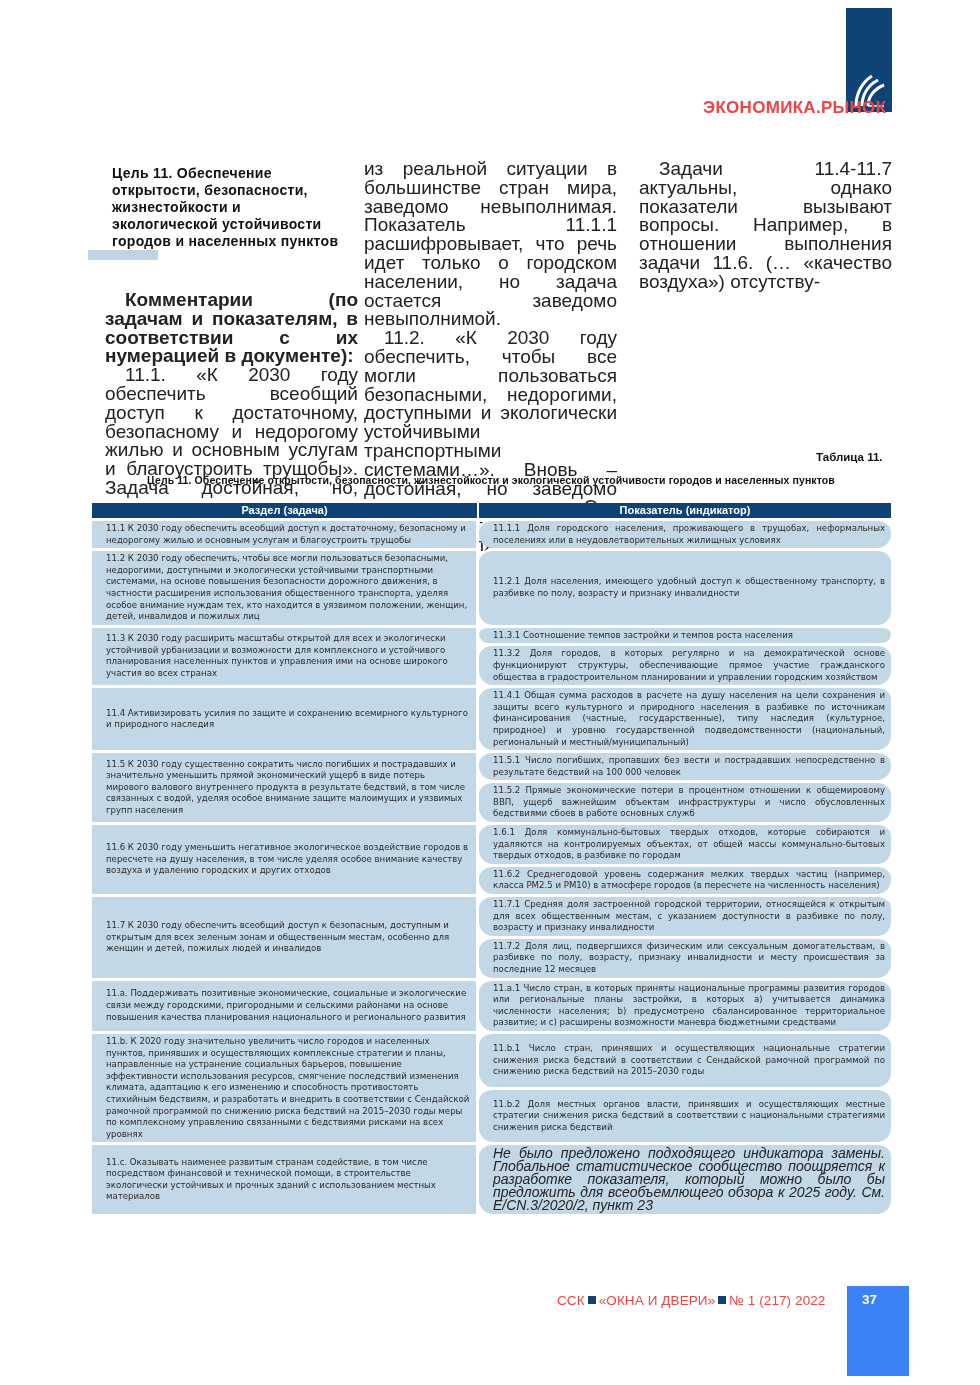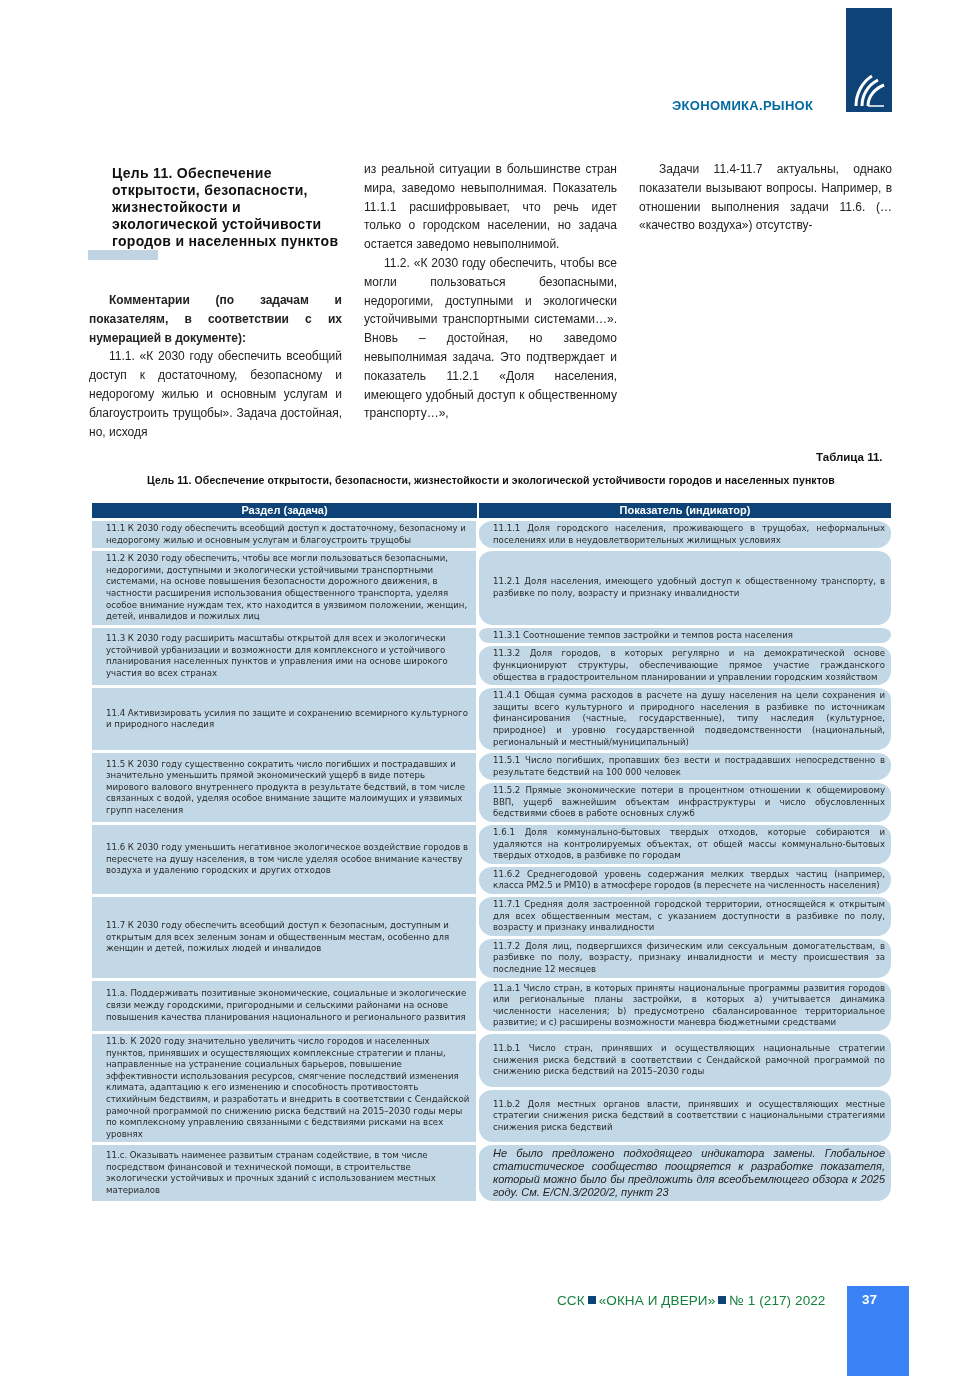--- a/index.html
+++ b/index.html
@@ -1,54 +1,54 @@
 <!DOCTYPE html>
 <html><head>
 <meta charset="utf-8">
 <style>
   html, body { margin: 0; padding: 0; background: #ffffff; }
   body { width: 980px; height: 1385px; position: relative; overflow: hidden;
          font-family: "Liberation Sans", sans-serif; color: #1e1e1e; }
 
   .logo-bar { position: absolute; left: 846px; top: 8px; width: 46px; height: 104px; background: #0d4376; }
   .logo-bar svg { position: absolute; left: 6px; top: 62px; }
-  .section-label { position: absolute; left: 672px; top: 98px; font-weight: bold; font-size: 13px;
-                   color: #0369a1; letter-spacing: 0.3px; }
+  .section-label { position: absolute; left: 703px; top: 98px; font-weight: bold; font-size: 17px;
+                   color: #ef4444; letter-spacing: 0.3px; }
 
   .goal-heading { position: absolute; left: 112px; top: 165px; width: 235px; font-weight: bold;
                   font-size: 14px; line-height: 17px; color: #111; letter-spacing: 0.3px; }
   .goal-accent { position: absolute; left: 88px; top: 250px; width: 70px; height: 10px; background: #bfd3e3; }
 
-  .col { position: absolute; font-size: 12px; line-height: 18.8px; color: #222; text-align: justify; }
+  .col { position: absolute; font-size: 19px; line-height: 18.8px; color: #222; text-align: justify; }
   .col p { margin: 0; }
   .col .ind { text-indent: 20px; }
-  .col1 { left: 89px; top: 291px; width: 253px; }
+  .col1 { left: 105px; top: 291px; width: 253px; }
   .col2 { left: 364px; top: 160px; width: 253px; }
   .col3 { left: 639px; top: 160px; width: 253px; }
   .bold { font-weight: bold; }
 
   .table-label { position: absolute; left: 816px; top: 451px; font-weight: bold; font-size: 11.5px;
                  font-family: "Liberation Sans", sans-serif; color: #111; }
   .table-title { position: absolute; left: 92px; top: 474px; width: 798px; text-align: center;
                  font-weight: bold; font-size: 10.5px; color: #111; letter-spacing: 0.1px; }
 
   table.goals { position: absolute; left: 92px; top: 503px; width: 799px; border-collapse: separate;
                 border-spacing: 0 0; font-family: "DejaVu Sans", sans-serif; font-size: 8.6px;
                 line-height: 11.6px; color: #2a2a2a; table-layout: fixed; }
   table.goals th { background: #0d4376; color: #ffffff; font-family: "Liberation Sans", sans-serif;
                    font-weight: bold; font-size: 11px; height: 15px; padding: 0; text-align: center;
                    border-right: 2px solid #ffffff; }
   table.goals th:last-child { border-right: none; }
   table.goals td { background: #c3d8e6; padding: 2px 6px 2px 14px; vertical-align: middle;
                    border-top: 3px solid #ffffff; border-right: 3px solid #ffffff; text-align: left; }
   table.goals td.ind { border-right: none; text-align: justify; border-radius: 14px; }
-  table.goals td.note { font-family: "Liberation Sans", sans-serif; font-style: italic; font-size: 11px;
+  table.goals td.note { font-family: "Liberation Sans", sans-serif; font-style: italic; font-size: 14px;
                         line-height: 13px; color: #222; }
 
-  .footer-text { position: absolute; left: 557px; top: 1293px; font-size: 13.5px; color: #15803d;
+  .footer-text { position: absolute; left: 557px; top: 1293px; font-size: 13.5px; color: #ef4444;
                  letter-spacing: 0.1px; }
   .footer-text .sq { display: inline-block; width: 8px; height: 8px; background: #0d4376; margin: 0 3px 1px 3px; }
   .page-bar { position: absolute; left: 847px; top: 1286px; width: 62px; height: 90px; background: #3b82f6; }
   .page-num { position: absolute; left: 0; top: 6px; width: 45px; text-align: center; font-weight: bold;
               color: #ffffff; font-size: 13.5px; }
 </style>
 </head>
 <body>
 
 <div class="logo-bar">

